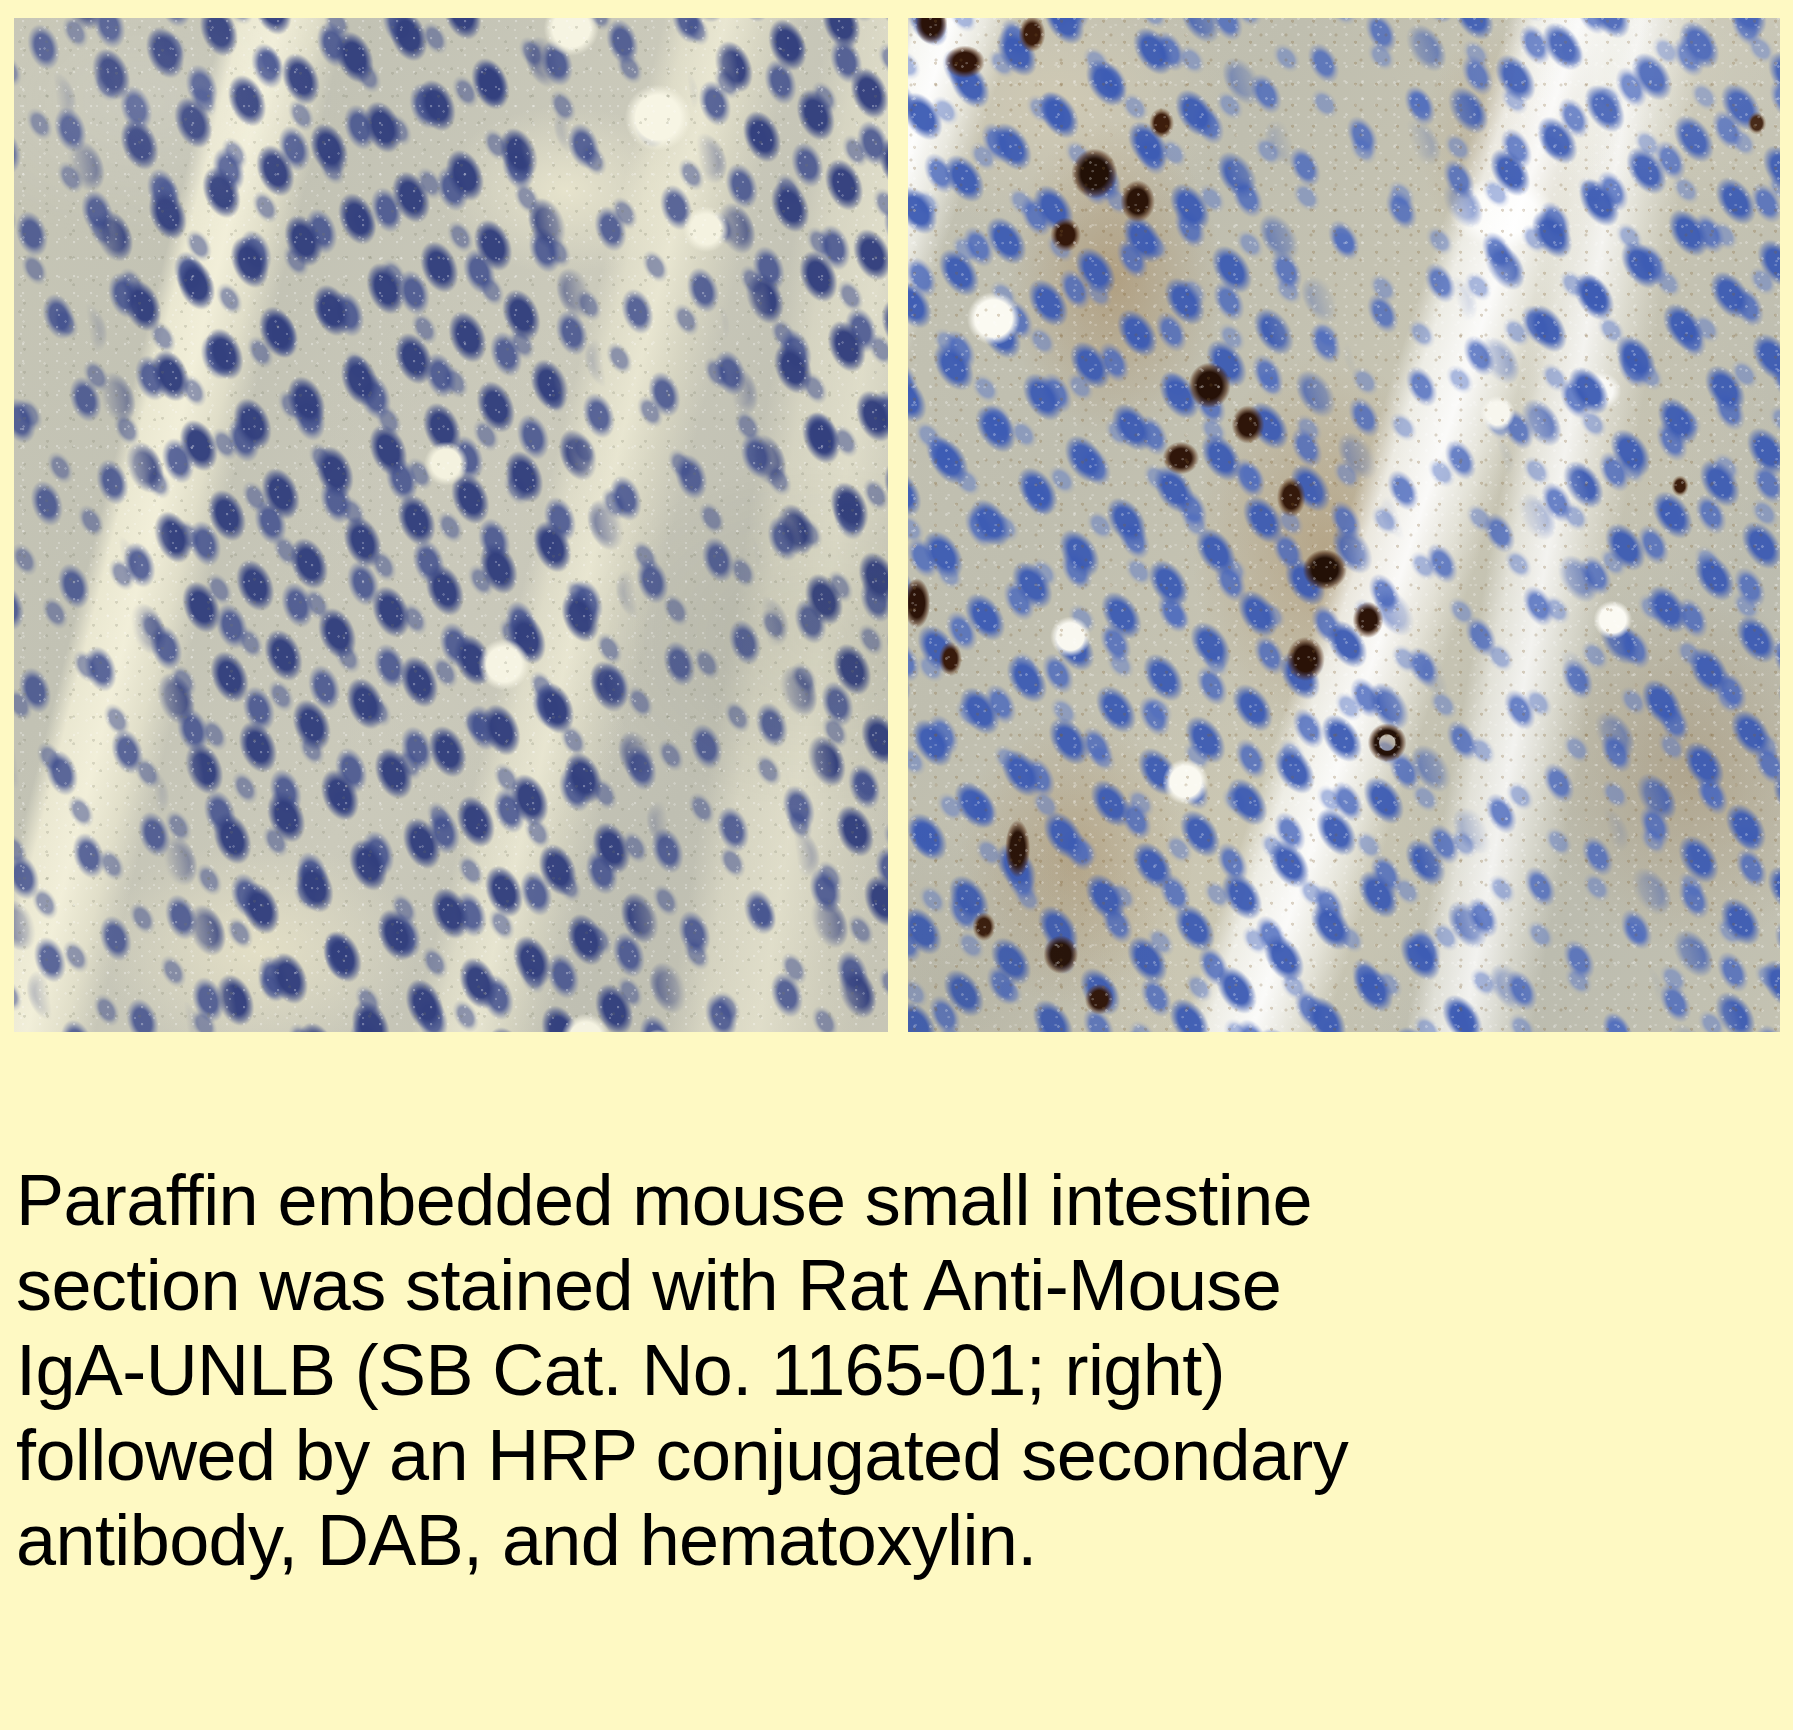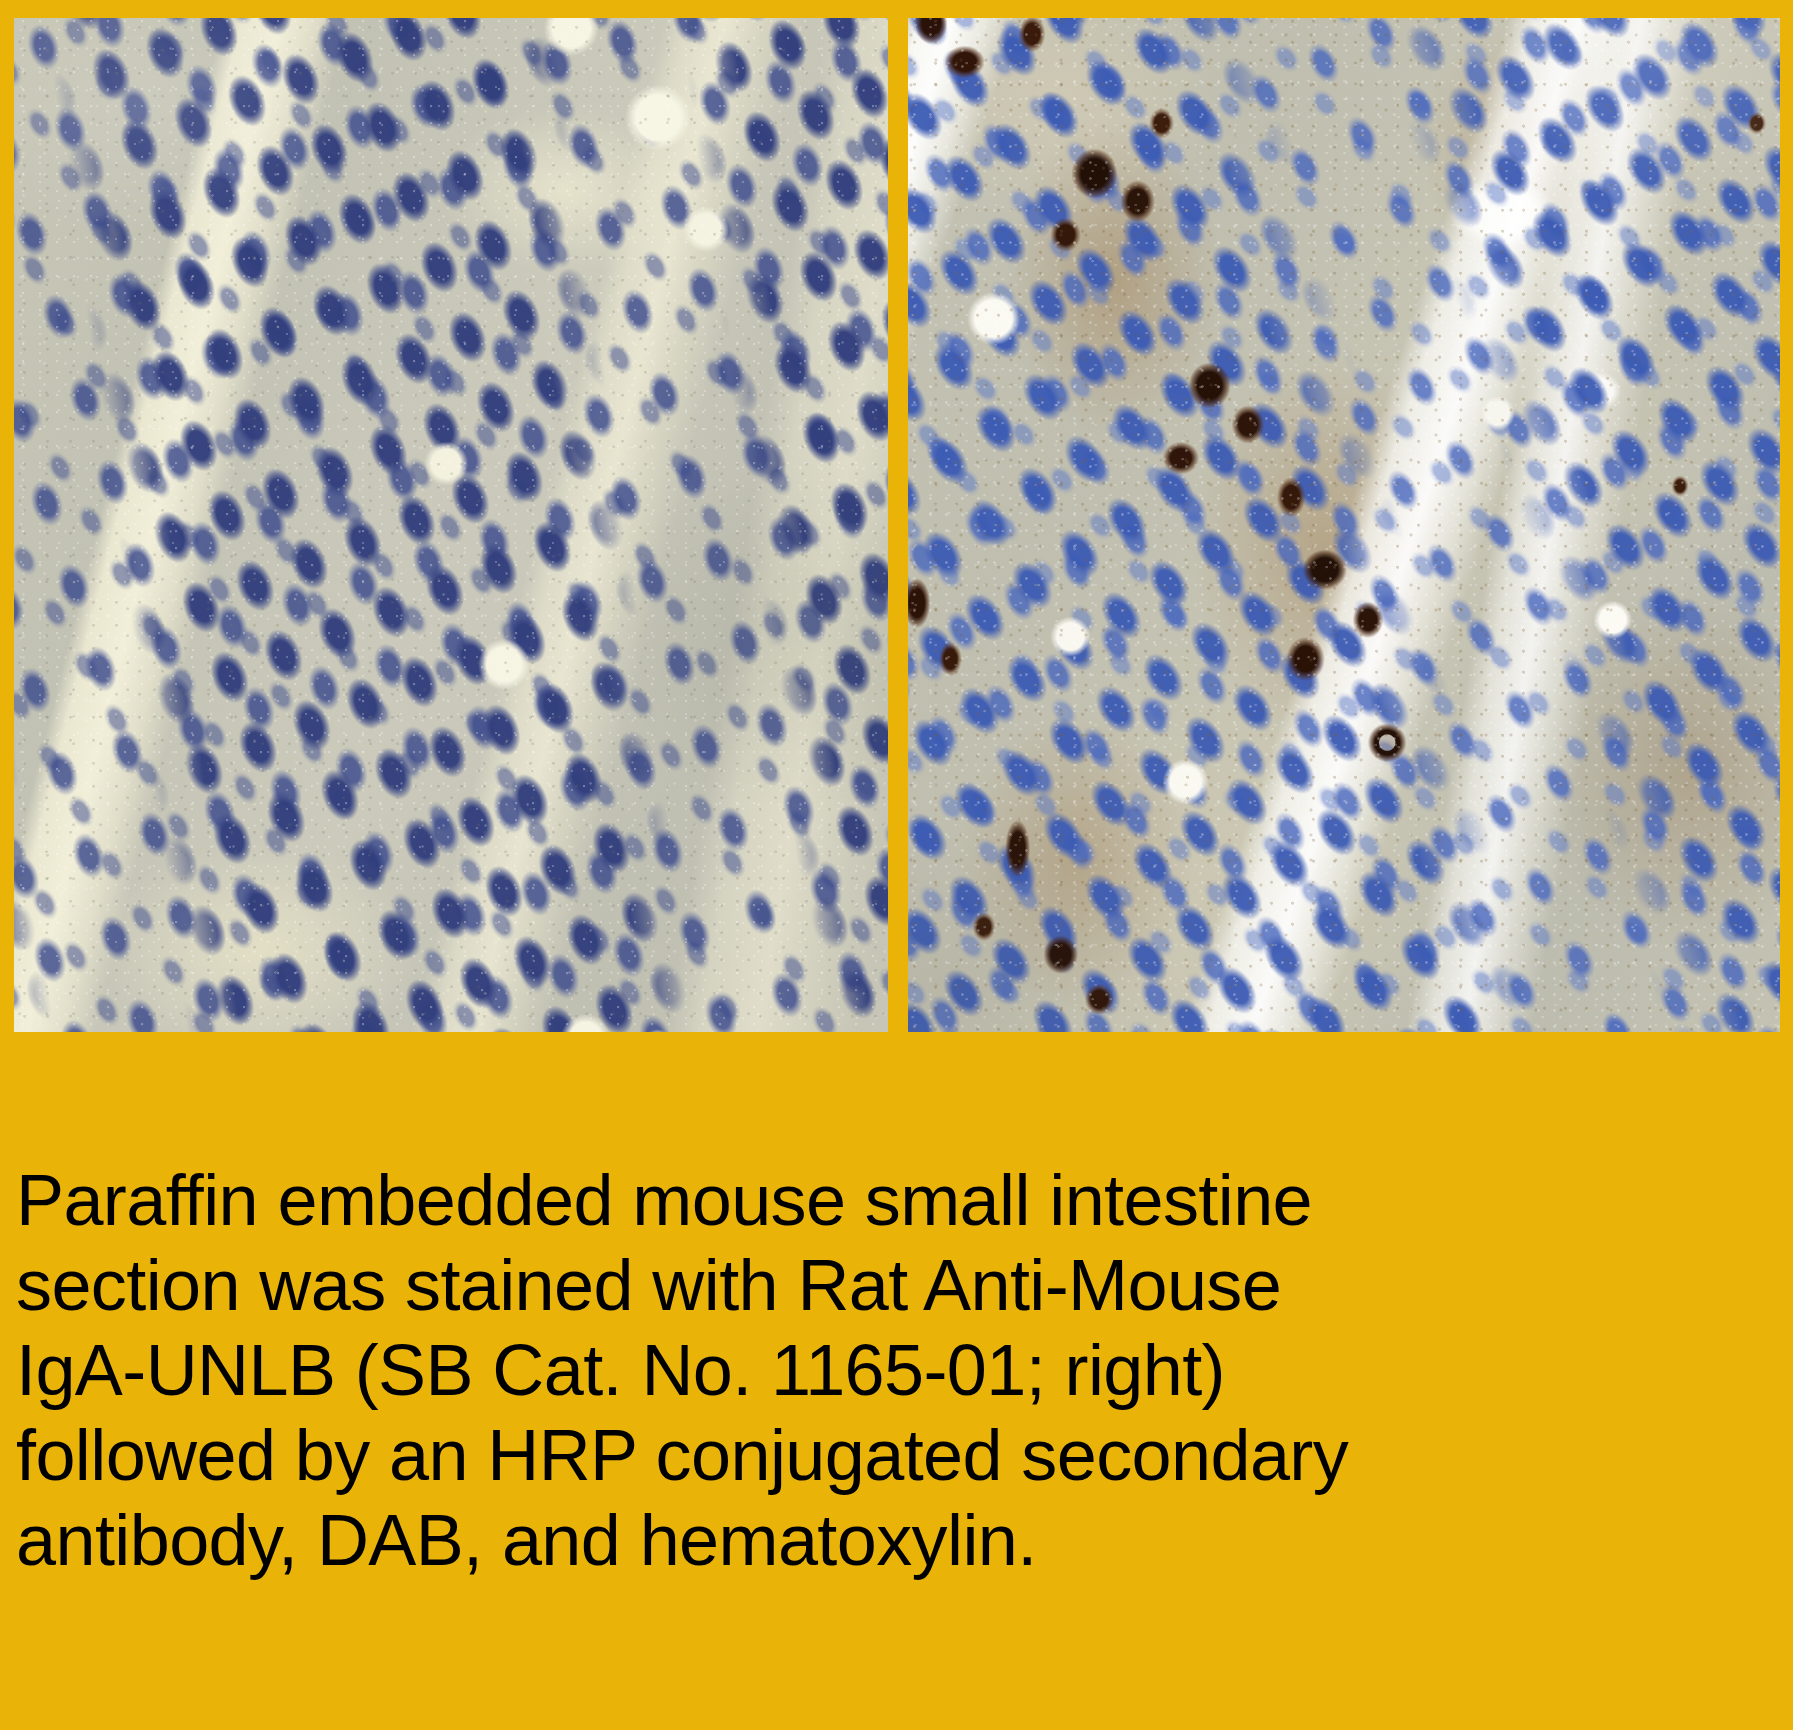--- a/index.html
+++ b/index.html
@@ -11,21 +11,21 @@
     width: 1793px;
     height: 1730px;
     font-family: "DejaVu Sans", sans-serif;
     overflow: hidden;
   }
 
   #figure-root {
     position: relative;
     width: 1793px;
     height: 1730px;
-    background: #eab308;
+    background: #fef9c3;
   }
 
   
   .panel-row {
     position: absolute;
     left: 14px;
     top: 18px;
     width: 1766px;
     height: 1014px;
     display: flex;

